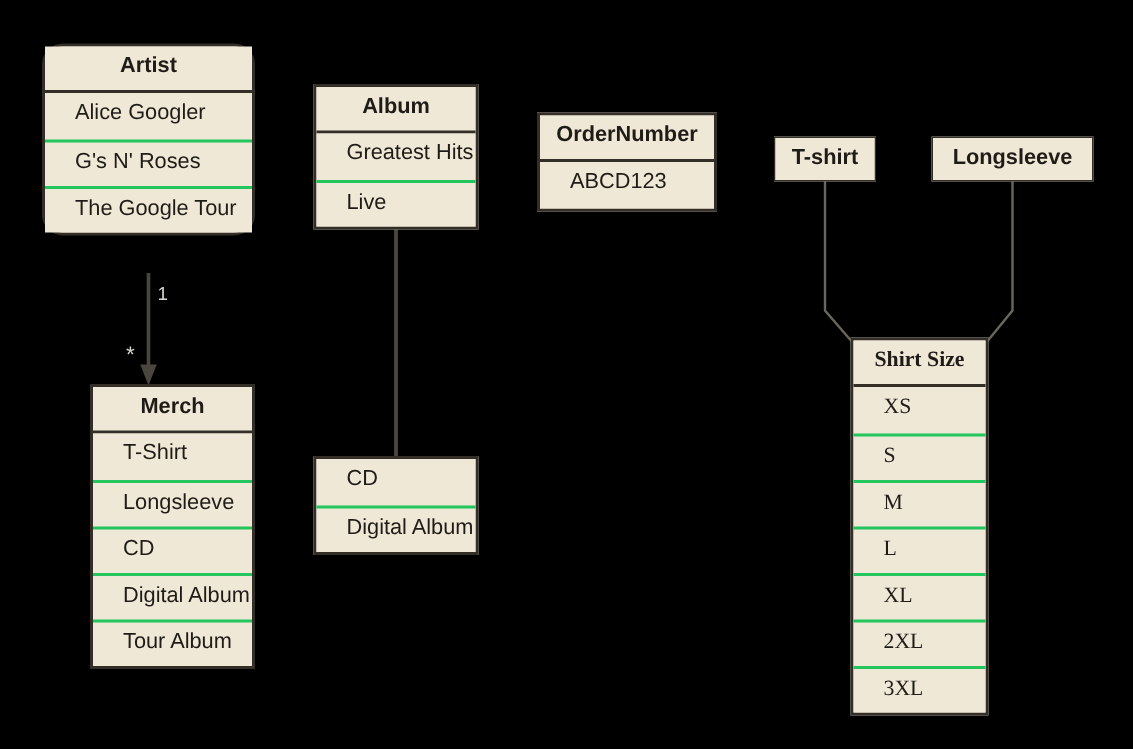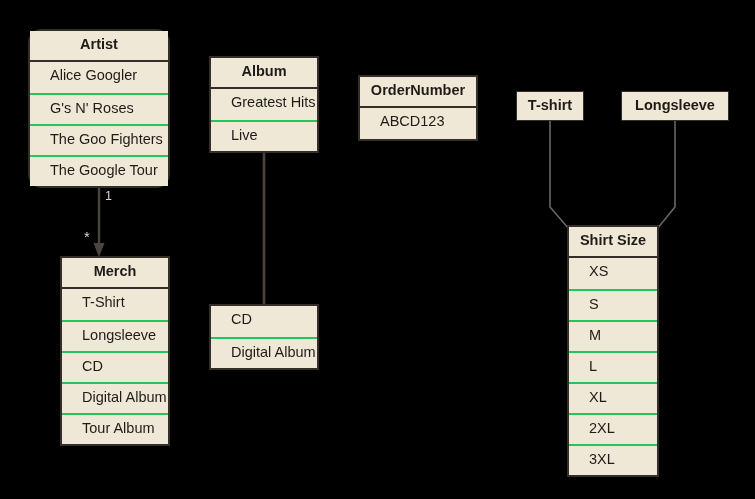--- a/index.html
+++ b/index.html
@@ -98,21 +98,20 @@
 
     <g>
       <path d="M 675,120 L 675,207 L 657,229" stroke="#6a665d" stroke-width="1.6" fill="none"></path>
     </g>
   </svg>
 
   <div class="node" style="left:28px; top:29px; width:142px;border-radius:14px;">
     <div class="cell header">Artist</div>
     <div class="cell row">Alice Googler</div>
     <div class="cell row">G's N' Roses</div>
-    <div class="cell row">The Goo Fighters</div>
     <div class="cell row">The Google Tour</div>
   </div>
 
   <div class="edge-label" style="left:105px; top:190px;">1</div>
   <div class="edge-label star" style="left:84px; top:229px;">*</div>
 
   <div class="node" style="left:60px; top:256px; width:110px;">
     <div class="cell header">Merch</div>
     <div class="cell row">T-Shirt</div>
     <div class="cell row">Longsleeve</div>
@@ -138,21 +137,21 @@
   </div>
 
   <div class="node thin" style="left:516px; top:91px; width:68px;">
     <div class="cell header" style="border-bottom:0;">T-shirt</div>
   </div>
 
   <div class="node thin" style="left:621px; top:91px; width:108px;">
     <div class="cell header" style="border-bottom:0;">Longsleeve</div>
   </div>
 
-  <div class="node" style="left:567px; top:225px; width:92px;">
+  <div class="node" style="left:567px; top:225px; width:92px;font-family:Liberation Serif, serif;">
     <div class="cell header">Shirt Size</div>
     <div class="cell row">XS</div>
     <div class="cell row">S</div>
     <div class="cell row">M</div>
     <div class="cell row">L</div>
     <div class="cell row">XL</div>
     <div class="cell row">2XL</div>
     <div class="cell row">3XL</div>
   </div>
 

